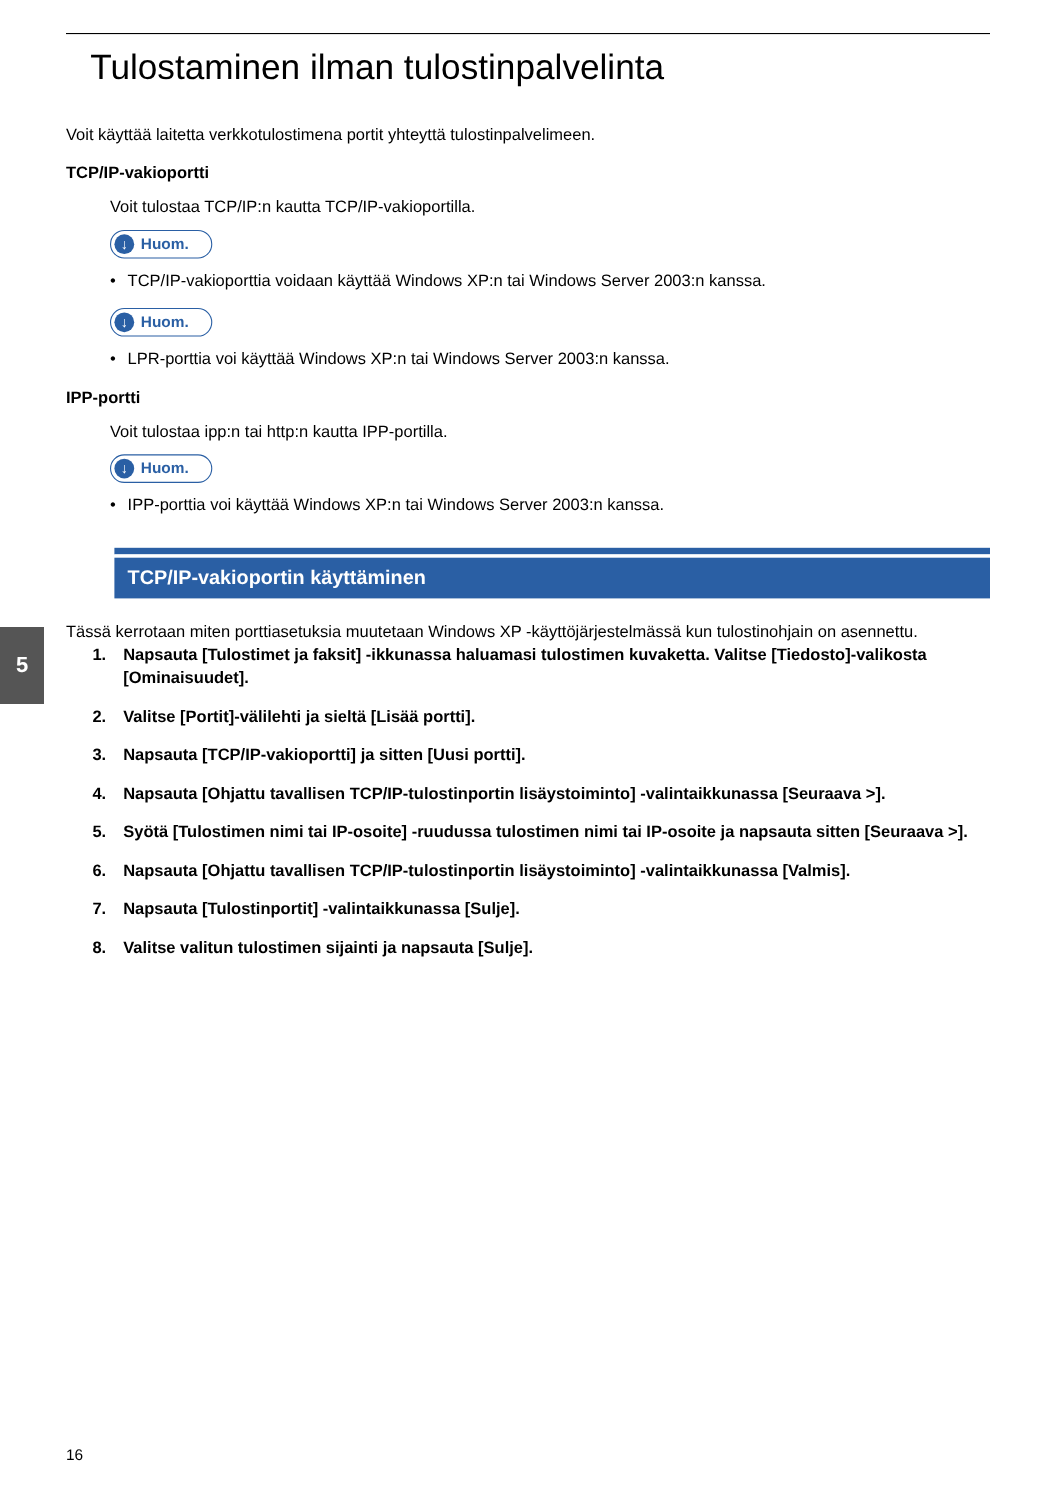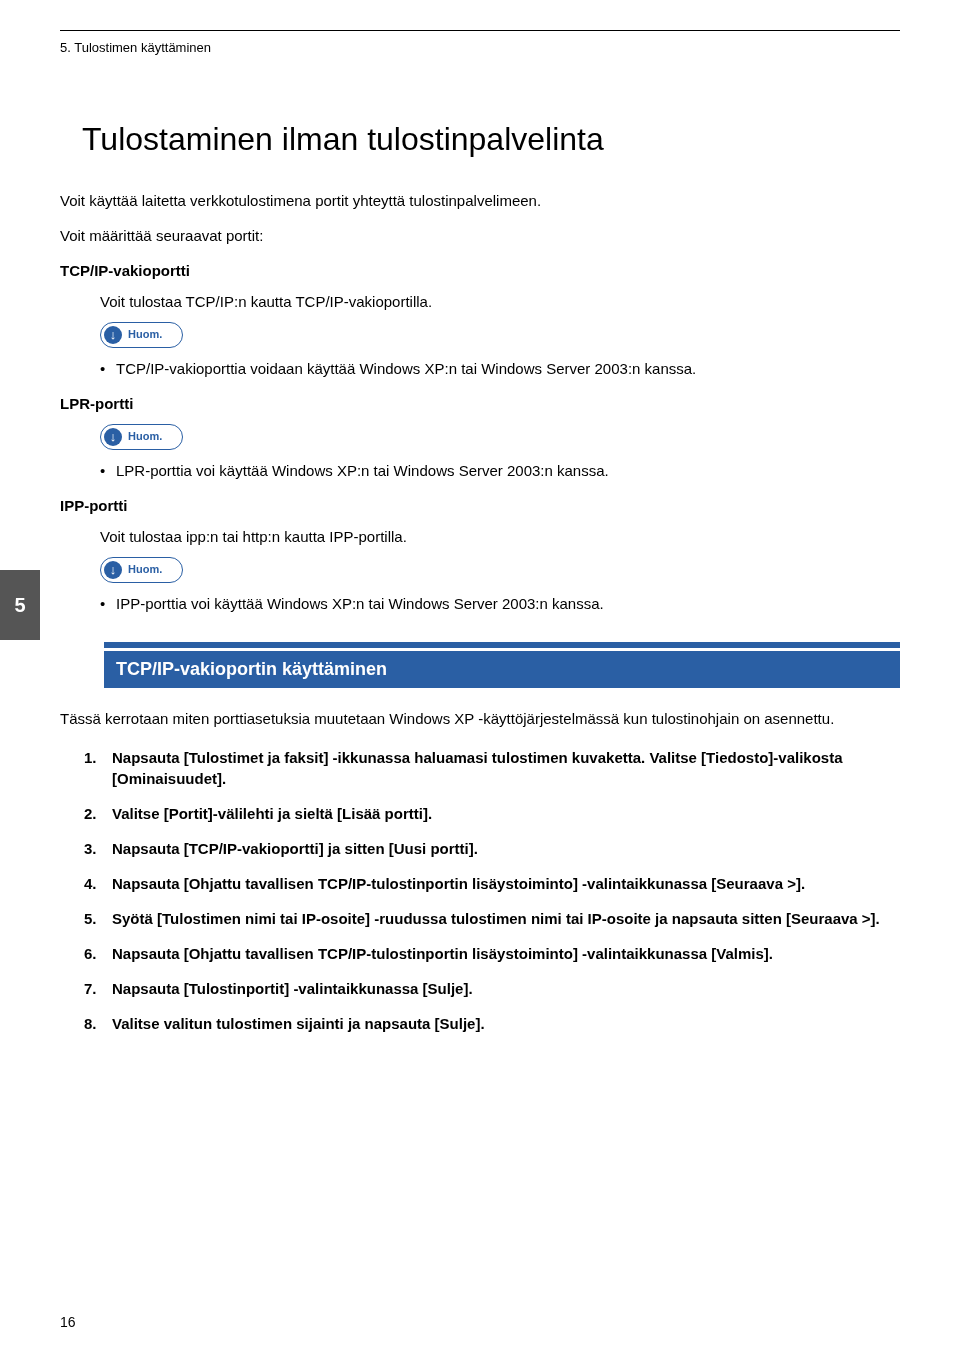--- a/index.html
+++ b/index.html
@@ -58,21 +58,21 @@
     color: #fff;
     display: inline-flex;
     align-items: center;
     justify-content: center;
     font-size: 13px;
     margin-right: 6px;
   }
   .note-text {
     font-weight: bold;
     color: #2a5fa4;
-    font-size: 11px;
+    font-size: 14px;
   }
   ul.bullet {
     list-style: none;
     margin-left: 56px;
     margin-bottom: 14px;
   }
   ul.bullet li::before {
     content: "•";
     display: inline-block;
     width: 16px;
@@ -105,21 +105,21 @@
     height: 3px;
     background: #fff;
   }
   .section-bar .bar-title {
     background: #2a5fa4;
     color: #fff;
     padding: 6px 12px;
     font-size: 18px;
     font-weight: bold;
   }
-  .section-intro { margin-bottom: 18px; }
+  .section-intro { margin-bottom: 0; }
   ol.steps {
     list-style: none;
     counter-reset: step;
     margin-left: 24px;
   }
   ol.steps > li {
     counter-increment: step;
     position: relative;
     padding-left: 28px;
     margin-bottom: 14px;
@@ -137,42 +137,39 @@
     left: 60px;
     font-size: 14px;
   }
 </style>
 </head>
 <body>
 
 <div class="page">
 
   <div class="top-line"></div>
-  <div class="top-header">5. Tulostimen käyttäminen</div>
 
   <div class="side-tab">5</div>
 
   <h1>Tulostaminen ilman tulostinpalvelinta</h1>
 
   <p class="intro">Voit käyttää laitetta verkkotulostimena portit yhteyttä tulostinpalvelimeen.</p>
-  <p class="sub-intro">Voit määrittää seuraavat portit:</p>
 
   <div class="port-heading">TCP/IP-vakioportti</div>
   <div class="indent">
     <p class="port-desc">Voit tulostaa TCP/IP:n kautta TCP/IP-vakioportilla.</p>
     <div class="note-badge">
       <span class="note-circle">↓</span>
       <span class="note-text">Huom.</span>
     </div>
   </div>
   <ul class="bullet">
     <li>TCP/IP-vakioporttia voidaan käyttää Windows XP:n tai Windows Server 2003:n kanssa.</li>
   </ul>
 
-  <div class="port-heading">LPR-portti</div>
   <div class="indent">
     <div class="note-badge">
       <span class="note-circle">↓</span>
       <span class="note-text">Huom.</span>
     </div>
   </div>
   <ul class="bullet">
     <li>LPR-porttia voi käyttää Windows XP:n tai Windows Server 2003:n kanssa.</li>
   </ul>
 

